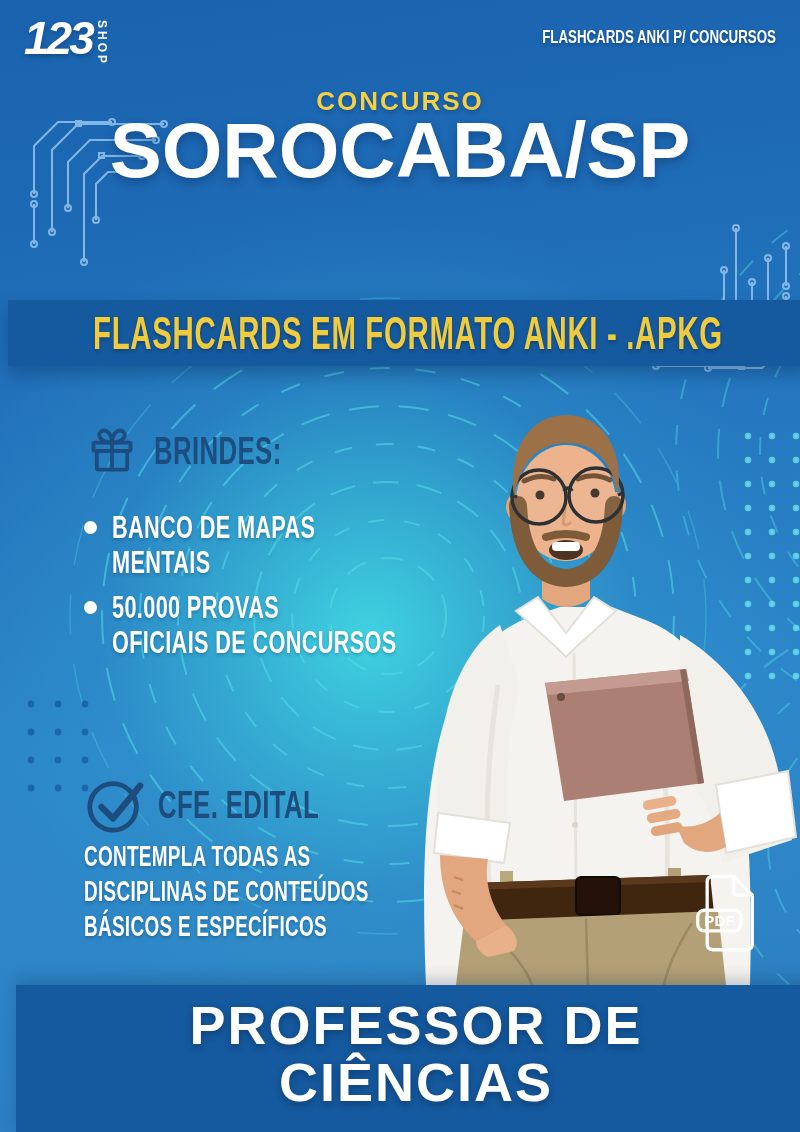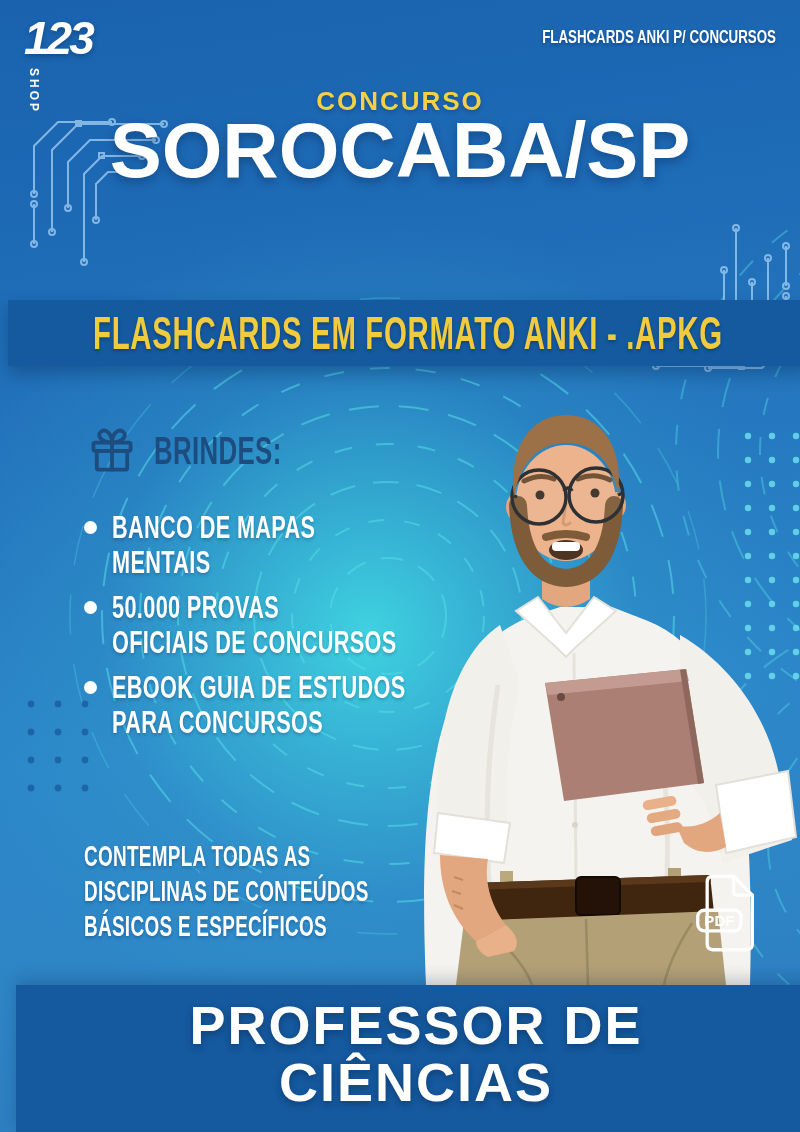--- a/index.html
+++ b/index.html
@@ -11,21 +11,21 @@
   }
   .abs{position:absolute;}
   .deco{position:absolute;left:0;top:0;z-index:1;pointer-events:none;}
   .person{position:absolute;left:380px;top:385px;width:420px;height:600px;z-index:2;}
   .txt{z-index:3;}
   .cond{display:inline-block;font-weight:bold;}
   .o-left{transform-origin:0 50%;}
   .o-center{transform-origin:50% 50%;}
   .o-right{transform-origin:100% 50%;}
 
-  .logo{left:24px;top:14px;display:flex;align-items:flex-start;color:#fff;z-index:3;flex-direction:column;}
+  .logo{left:24px;top:14px;display:flex;align-items:flex-start;color:#fff;z-index:3;}
   .logo-num{font-size:46px;font-weight:bold;font-style:italic;letter-spacing:-3px;line-height:48px;text-shadow:0 2px 5px rgba(0,25,60,.35);}
   .logo-word{writing-mode:vertical-rl;text-orientation:sideways;font-size:12px;font-weight:bold;letter-spacing:3px;margin:6px 0 0 3px;}
 
   .tagline{right:24px;top:26px;color:#fff;font-size:19px;text-align:left;z-index:3;text-shadow:0 2px 4px rgba(0,25,60,.35);}
 
   .kicker{left:0;top:86px;width:100%;text-align:center;color:#F3D044;font-weight:bold;font-size:26px;letter-spacing:2px;z-index:3;text-shadow:0 2px 4px rgba(0,25,60,.3);}
   .title{left:0;top:108px;width:100%;text-align:center;color:#fff;font-weight:bold;font-size:78px;line-height:85px;z-index:3;text-shadow:0 4px 10px rgba(0,30,70,.35);}
 
   .format-banner{left:8px;top:300px;width:100%;height:66px;background:#15599E;z-index:3;display:flex;align-items:center;justify-content:center;box-shadow:0 8px 16px rgba(0,30,70,.30);}
   .format-banner .bt{font-size:46px;color:#EFCB3D;letter-spacing:1px;text-shadow:0 2px 4px rgba(0,15,40,.3);white-space:nowrap;}
@@ -224,29 +224,29 @@
         <span class="bl">MENTAIS</span>
       </div>
     </div>
     <div class="b-item">
       <span class="b-dot"></span>
       <div class="b-lines cond o-left" style="transform:scaleX(.7)">
         <span class="bl">50.000 PROVAS</span>
         <span class="bl">OFICIAIS DE CONCURSOS</span>
       </div>
     </div>
-    <div class="b-item">
-      <span class="b-dot"></span>
-      <div class="b-lines cond o-left" style="transform:scaleX(.7)">
-        <span class="bl">EBOOK GUIA DE ESTUDOS</span>
-        <span class="bl">PARA CONCURSOS</span>
-      </div>
-    </div>
-  </div>
-
+  </div>
+
+  <div class="abs sec-head edital-head txt">
+    <svg width="62" height="62" viewBox="0 0 64 64" aria-hidden="true">
+      <circle cx="30" cy="34" r="24" stroke="#1C4D7E" stroke-width="5" fill="none"></circle>
+      <path d="M18,34 L30,46 L58,12" stroke="#1C4D7E" stroke-width="6.5" fill="none" stroke-linecap="round" stroke-linejoin="round"></path>
+    </svg>
+    <span class="lbl cond o-left" style="transform:scaleX(.68);margin-left:12px">CFE. EDITAL</span>
+  </div>
 
   <div class="abs edital-text txt">
     <div class="cond o-left" style="transform:scaleX(.63)">
       <span class="el">CONTEMPLA TODAS AS</span>
       <span class="el">DISCIPLINAS DE CONTEÚDOS</span>
       <span class="el">BÁSICOS E ESPECÍFICOS</span>
     </div>
   </div>
 
   <svg class="abs pdf" viewBox="0 0 68 92" aria-hidden="true">

